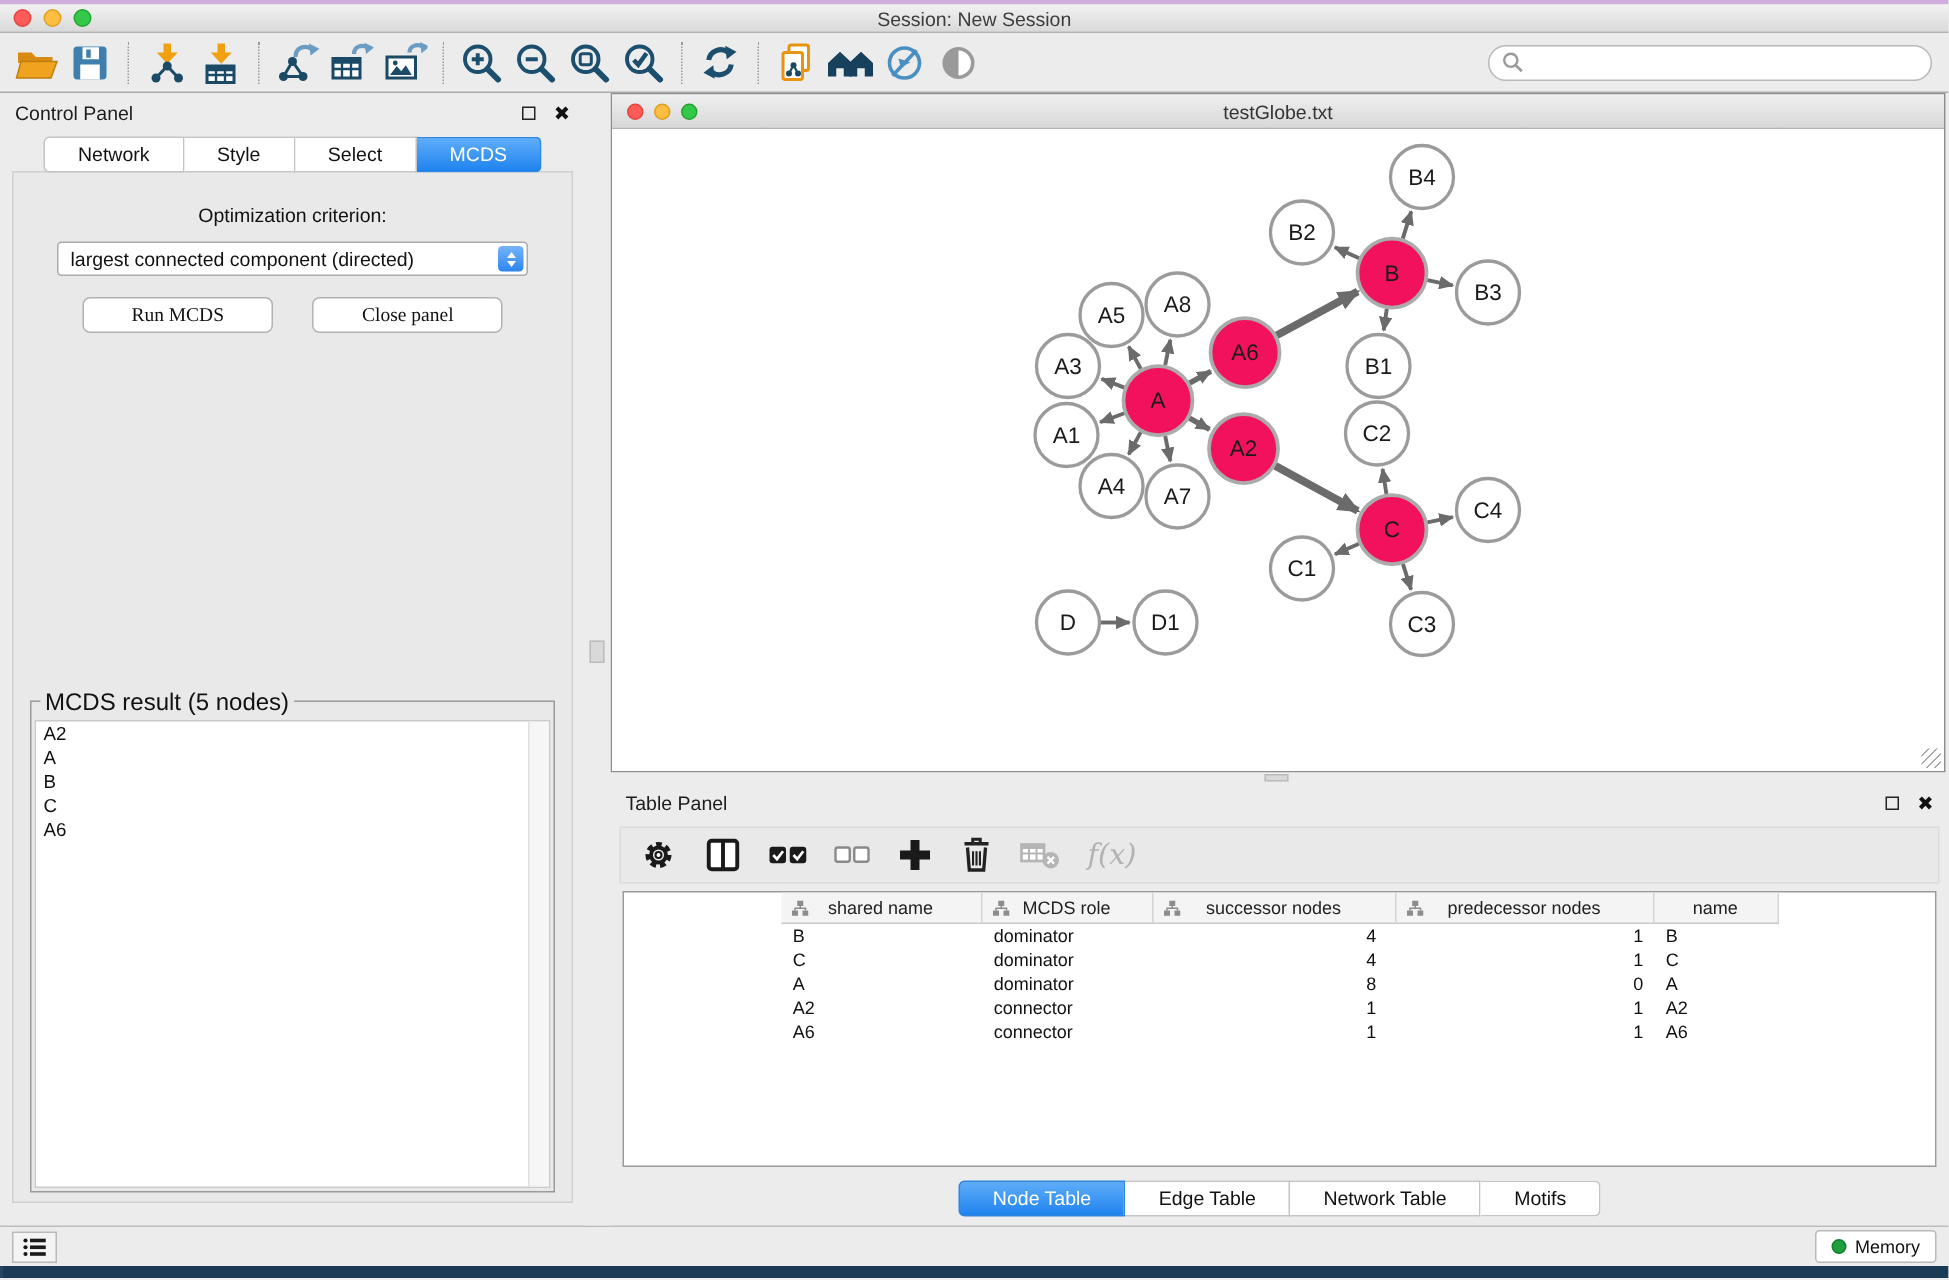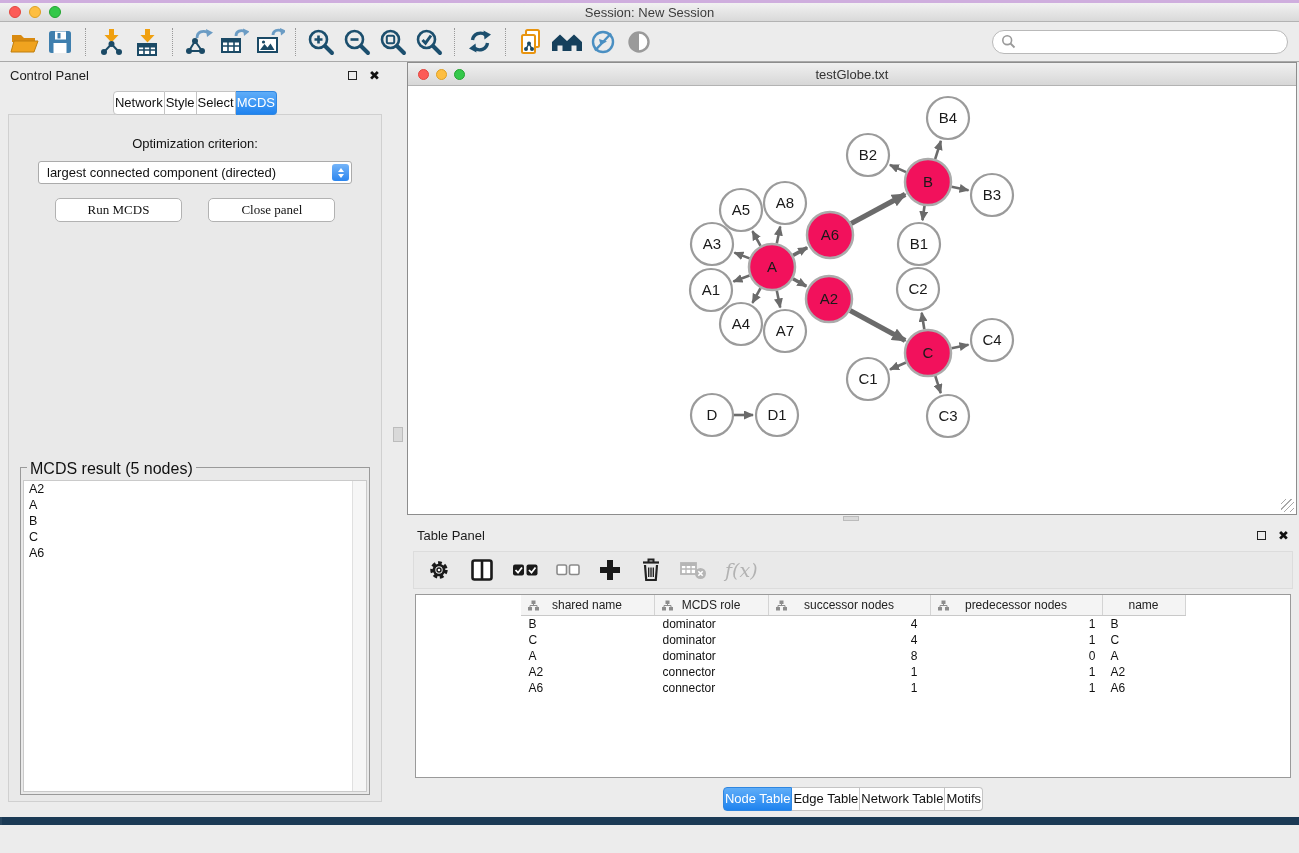--- a/index.html
+++ b/index.html
@@ -37,21 +37,21 @@
 
   .panel-header { height:26px; display:flex; align-items:center; padding:0 10px;
     font-size:13px; color:#1c1c1c; flex:0 0 auto; }
   .panel-header .spacer { flex:1; }
   .float-box { width:9px; height:9px; border:1.5px solid #222; margin-right:12px; display:inline-block; }
   .close-x { font-size:13px; font-weight:bold; color:#111; line-height:1; }
 
   
   .control-panel { width:390px; background:#ececec; display:flex; flex-direction:column; }
   .cp-tabs { display:flex; justify-content:center; margin:3px 0 0; position:relative; z-index:2; }
-  .tab { font-size:13px; padding:3px 1px 4px; background:#fff; border:1px solid #c4c4c4;
+  .tab { font-size:13px; padding:3px 22px 4px; background:#fff; border:1px solid #c4c4c4;
     border-left:none; color:#111; white-space:nowrap; }
   .tab:first-child { border-left:1px solid #c4c4c4; border-radius:4px 0 0 4px; }
   .tab:last-child { border-radius:0 4px 4px 0; }
   .tab.active { background:linear-gradient(#5fadf8,#1f83ef); border-color:#2f86e0; color:#fff; }
   .cp-body { flex:1; margin:-1px 8px 15px; background:#e9e9e9; border:1px solid #d0d0d0;
     display:flex; flex-direction:column; align-items:center; }
   .opt-label { margin-top:21px; font-size:13px; color:#111; }
   .dropdown { margin-top:10px; width:314px; height:23px; background:#fff; border:1px solid #ababab;
     border-radius:3px; display:flex; align-items:center;gap:19px; }
   .dropdown-value { flex:1; font-size:13px; padding-left:8px; white-space:nowrap; color:#111; }
@@ -601,15 +601,31 @@
         <div class="tp-tabs" id="tp-tabs">
             <div class="tab active">Node Table</div>
             <div class="tab">Edge Table</div>
             <div class="tab">Network Table</div>
             <div class="tab">Motifs</div>
           </div>
       </div>
     </div>
   </div>
 
+  <div class="statusbar">
+    <button class="list-btn">
+      <svg width="16" height="13" viewBox="0 0 16 13">
+          <circle cx="2" cy="2" r="1.4" fill="#1a1a1a"></circle>
+          <rect x="5" y="0.8" width="10.5" height="2.4" fill="#1a1a1a"></rect>
+          <circle cx="2" cy="6.5" r="1.4" fill="#1a1a1a"></circle>
+          <rect x="5" y="5.3" width="10.5" height="2.4" fill="#1a1a1a"></rect>
+          <circle cx="2" cy="11" r="1.4" fill="#1a1a1a"></circle>
+          <rect x="5" y="9.8" width="10.5" height="2.4" fill="#1a1a1a"></rect>
+        </svg>
+    </button>
+    <button class="memory-btn">
+      <span class="mem-dot"></span>
+      <span>Memory</span>
+    </button>
+  </div>
 
   <div class="desktop-bottom"></div>
 </div>
 
 </body></html>

